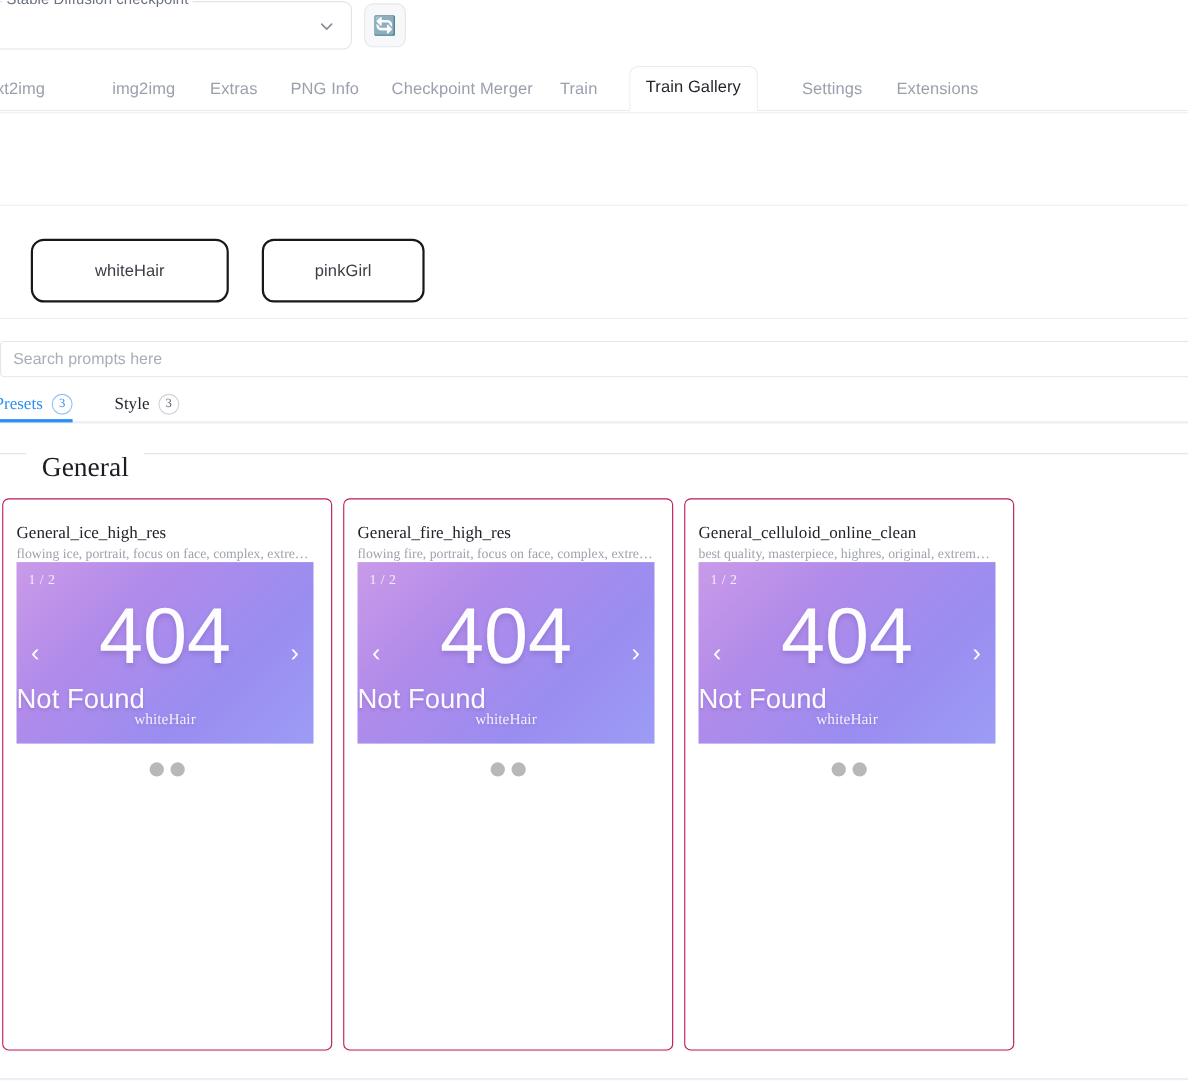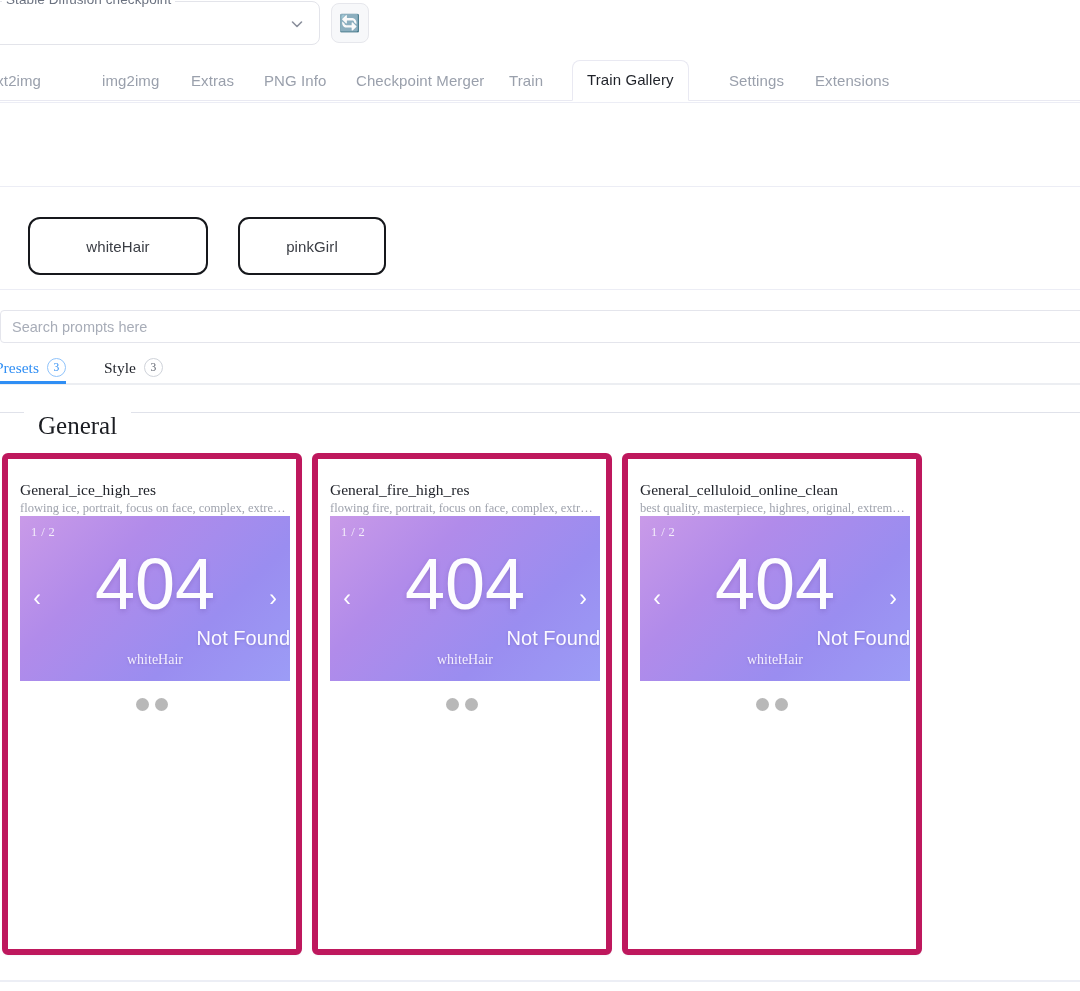--- a/index.html
+++ b/index.html
@@ -122,21 +122,21 @@
     font-family: "Liberation Serif", serif;
     font-size: 25px; color: #1b1d22; padding: 0 14px; white-space: nowrap;
   }
   .sec-line { flex: 1; height: 1px; background: #e0e2ea; }
   .sec-line.left { flex: 0 0 24px; }
 
   
   #cards { position: absolute; left: 0; top: 453px; width: 1080px; height: 502px; }
   .card {
     position: absolute; top: 0; width: 300px; height: 502px;
-    border: 6px solid #be185d; border-radius: 6px; background: #fff;
+    border: 1px solid #be185d; border-radius: 6px; background: #fff;
     box-shadow: 0 1px 2px rgba(20,20,40,.04);
     overflow: hidden;
   }
   .card-title {
     position: absolute; left: 12px; top: 22px; right: 10px;
     font-family: "Liberation Serif", serif;
     font-size: 15.5px; color: #20232a; white-space: nowrap; overflow: hidden;
   }
   .card-desc {
     position: absolute; left: 12px; top: 42px; right: 10px;
@@ -155,21 +155,21 @@
     font-size: 12.5px; color: #f4eefb; letter-spacing: .4px;
   }
   .thumb-404 {
     position: absolute; left: 0; right: 0; top: 32px;
     text-align: center;
     font-size: 72px; font-weight: normal; color: #fdfdff; line-height: 1;
     text-shadow: 0 2px 5px rgba(80,50,130,.22);
   }
   .thumb-nf {
     position: absolute; left: 0; right: 0; top: 111px;
-    text-align: right; font-size: 20px; color: #fbfaff;
+    text-align: left; font-size: 25px; color: #fbfaff;
     text-shadow: 0 1px 3px rgba(80,50,130,.22);
   }
   .thumb-tag {
     position: absolute; left: 0; right: 0; top: 136px;
     text-align: center;
     font-family: "Liberation Serif", serif;
     font-size: 14px; color: #f3eefd;
     text-shadow: 0 1px 3px rgba(80,50,130,.2);
   }
   .arrow {

